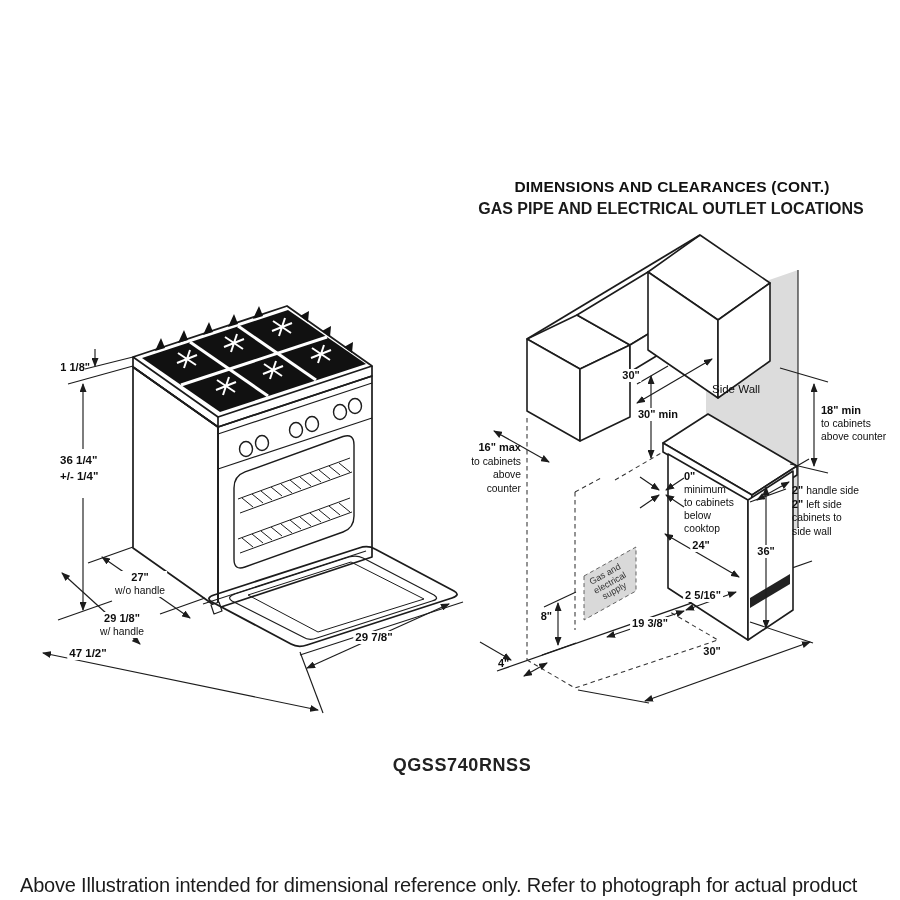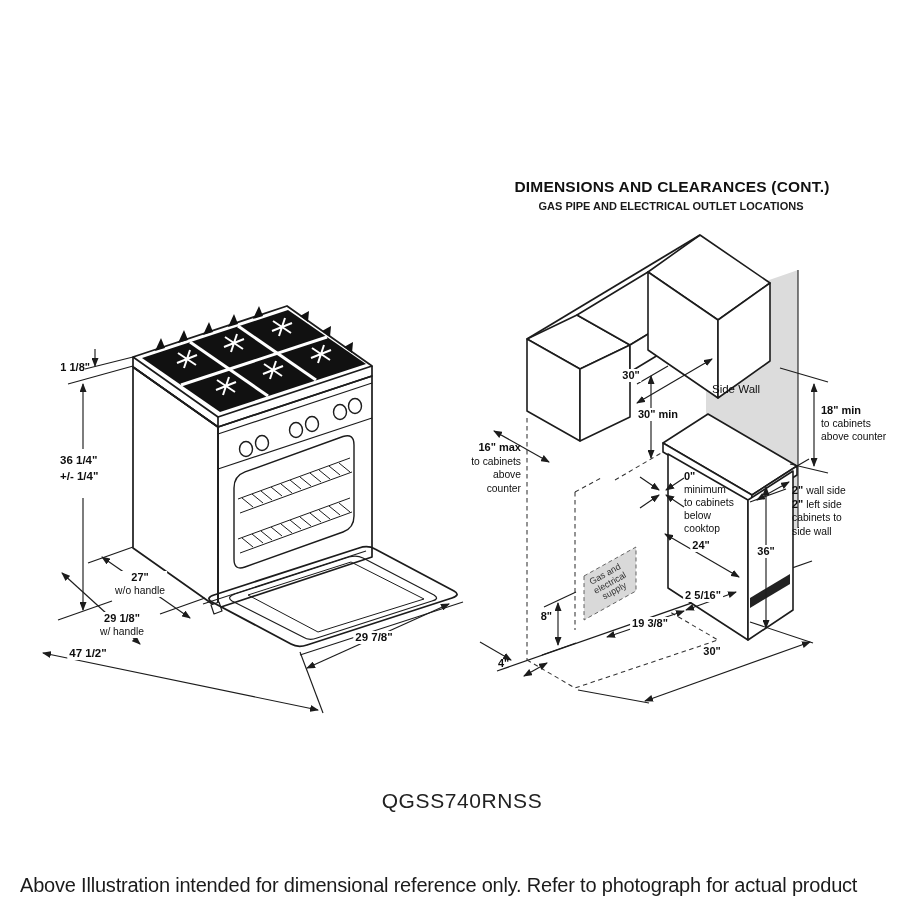--- a/index.html
+++ b/index.html
@@ -1,23 +1,23 @@
 <!DOCTYPE html>
 <html><head>
 <meta charset="utf-8">
 <style>
   html,body{margin:0;padding:0;background:#fff}
   #page{position:relative;width:900px;height:900px;background:#fff;overflow:hidden;
         font-family:"Liberation Sans",sans-serif;color:#111}
   #art{position:absolute;left:0;top:0}
   .hdr{position:absolute;transform:translateX(-50%);text-align:left;white-space:nowrap}
   #title{left:672px;top:178px;font-size:15.5px;font-weight:700;letter-spacing:.2px}
-  #subtitle{left:671px;top:200px;font-size:11px;font-weight:600;color:#1a1a1a}
-  #model{position:absolute;left:462px;top:789px;transform:translateX(-50%);
-         font-size:21px;font-weight:400;letter-spacing:.6px;color:#222}
+  #subtitle{left:671px;top:200px;font-size:16px;font-weight:600;color:#1a1a1a}
+  #model{position:absolute;left:462px;top:755px;transform:translateX(-50%);
+         font-size:18px;font-weight:700;letter-spacing:.6px;color:#222}
   #footer{position:absolute;left:20px;top:874px;font-size:20px;color:#1b1b1b;letter-spacing:-.2px}
   .lbl{position:absolute;font-size:11px;font-weight:700;line-height:13px;
        white-space:pre-line;color:#0e0e0e}
   .lbl .t{font-weight:400;font-size:10.3px}
   .ctr{transform:translateX(-50%);text-align:center}
   .r{text-align:right;transform:translateX(-100%)}
   .bgw{background:#fff;padding:0 2px}
   .lh12{line-height:12.5px}
   #gas-label{position:absolute;left:610px;top:583px;width:70px;
      transform:translate(-50%,-50%) rotate(-29deg);font-size:9px;line-height:9.5px;
@@ -215,21 +215,21 @@
 above
 counter</span></div>
   <div class="lbl" style="left:712px;top:383px;font-weight:400;font-size:11.5px">Side Wall</div>
   <div class="lbl" style="left:684px;top:470px"><span>0"</span><span class="t">
 minimum
 to cabinets
 below
 cooktop</span></div>
   <div class="lbl ctr bgw" style="left:701px;top:539px">24"</div>
   <div class="lbl ctr bgw" style="left:766px;top:545px">36"</div>
-  <div class="lbl" style="left:792px;top:484px;line-height:13.5px"><span>2"</span><span class="t"> wall side
+  <div class="lbl" style="left:792px;top:484px;line-height:13.5px"><span>2"</span><span class="t"> handle side
 </span><span>2"</span><span class="t"> left side
 cabinets to
 side wall</span></div>
   <div id="gas-label">Gas and
 electrical
 supply</div>
   <div class="lbl r bgw" style="left:554px;top:610px">8"</div>
   <div class="lbl" style="left:498px;top:657px">4"</div>
   <div class="lbl ctr bgw" style="left:650px;top:617px">19 3/8"</div>
   <div class="lbl ctr bgw" style="left:703px;top:589px">2 5/16"</div>

